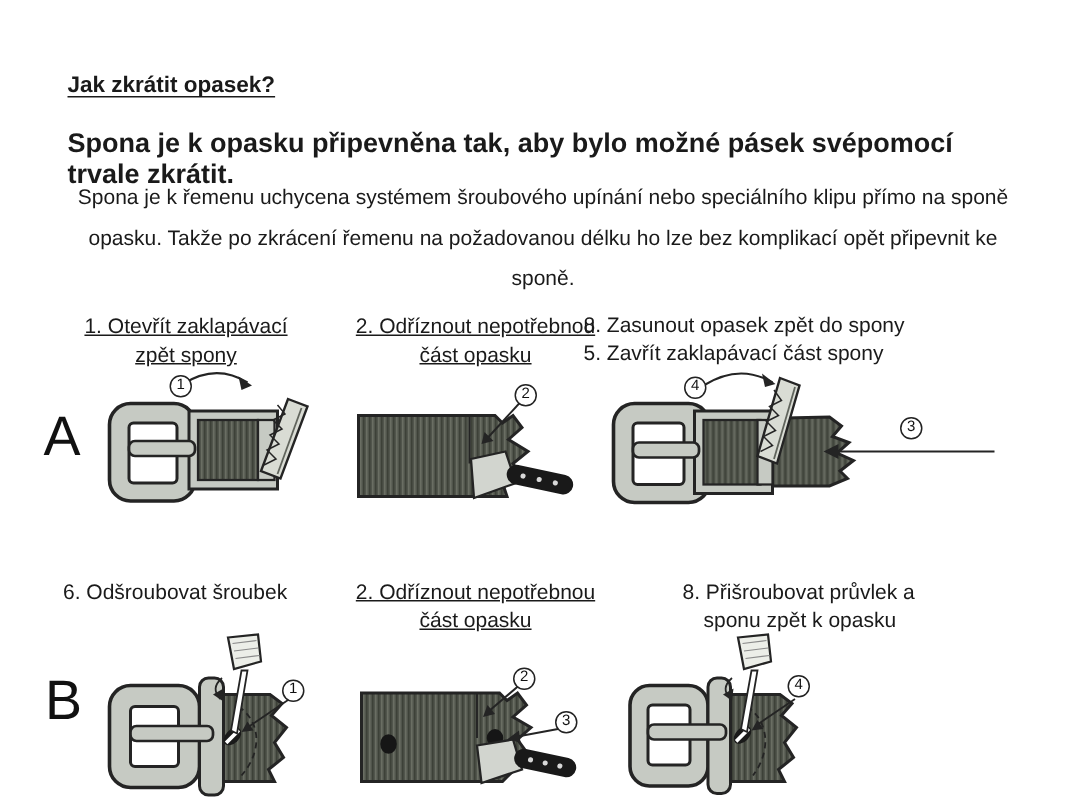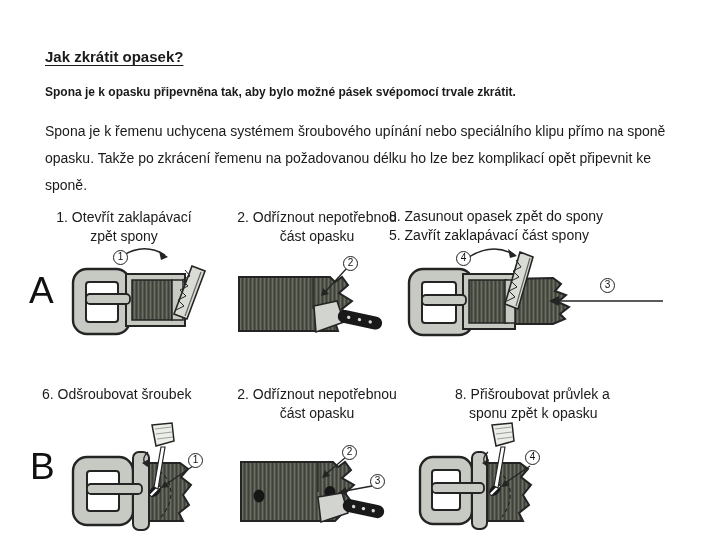--- a/index.html
+++ b/index.html
@@ -1,37 +1,37 @@
 <!DOCTYPE html>
 <html><head>
 <meta charset="utf-8">
 <style>
   html,body{margin:0;padding:0;background:#fff;}
   .page{position:relative;width:678px;height:540px;background:#ffffff;overflow:hidden;
         font-family:"Liberation Sans",sans-serif;color:#1a1a1a;margin-top:24px;}
   .abs{position:absolute;}
   .title{font-size:15px;font-weight:bold;text-decoration:underline;text-underline-offset:3px;}
-  .lead{font-size:12px;font-weight:bold;}
+  .lead{font-size:18px;font-weight:bold;}
   .bodytext{font-size:14px;line-height:27px;}
   .cap{font-size:14px;line-height:19px;}
   .cap div{white-space:nowrap;}
-  .center{text-align:center;}
+  .center{text-align:center;text-decoration:underline;}
   .letter{font-size:37px;line-height:38px;color:#111;}
   .marker{position:absolute;width:15px;height:15px;box-sizing:border-box;border:1.5px solid #222;
           border-radius:50%;background:#fff;font-size:10px;line-height:12px;text-align:center;color:#111;z-index:5;}
   svg{position:absolute;overflow:visible;}
 </style>
 </head>
 <body>
 
 <div class="page">
 
   <div class="abs title" style="left:45px;top:24px;">Jak zkrátit opasek?</div>
   <div class="abs lead" style="left:45px;top:61px;width:630px;">Spona je k opasku připevněna tak, aby bylo možné pásek svépomocí trvale zkrátit.</div>
-  <div class="abs bodytext" style="left:45px;top:94px;width:634px;">Spona je k řemenu uchycena systémem šroubového upínání nebo speciálního klipu přímo na sponě opasku. Takže po zkrácení řemenu na požadovanou délku ho lze bez komplikací opět připevnit ke sponě.</div>
+  <div class="abs bodytext" style="left:45px;top:94px;width:634px;text-align:center;">Spona je k řemenu uchycena systémem šroubového upínání nebo speciálního klipu přímo na sponě opasku. Takže po zkrácení řemenu na požadovanou délku ho lze bez komplikací opět připevnit ke sponě.</div>
 
   <div class="abs cap center" style="left:38px;top:184px;width:172px;">
     <div>1. Otevřít zaklapávací</div>
     <div>zpět spony</div>
   </div>
   <div class="abs cap center" style="left:227px;top:184px;width:180px;">
     <div>2. Odříznout nepotřebnou</div>
     <div>část opasku</div>
   </div>
   <div class="abs cap" style="left:389px;top:183px;width:235px;">

